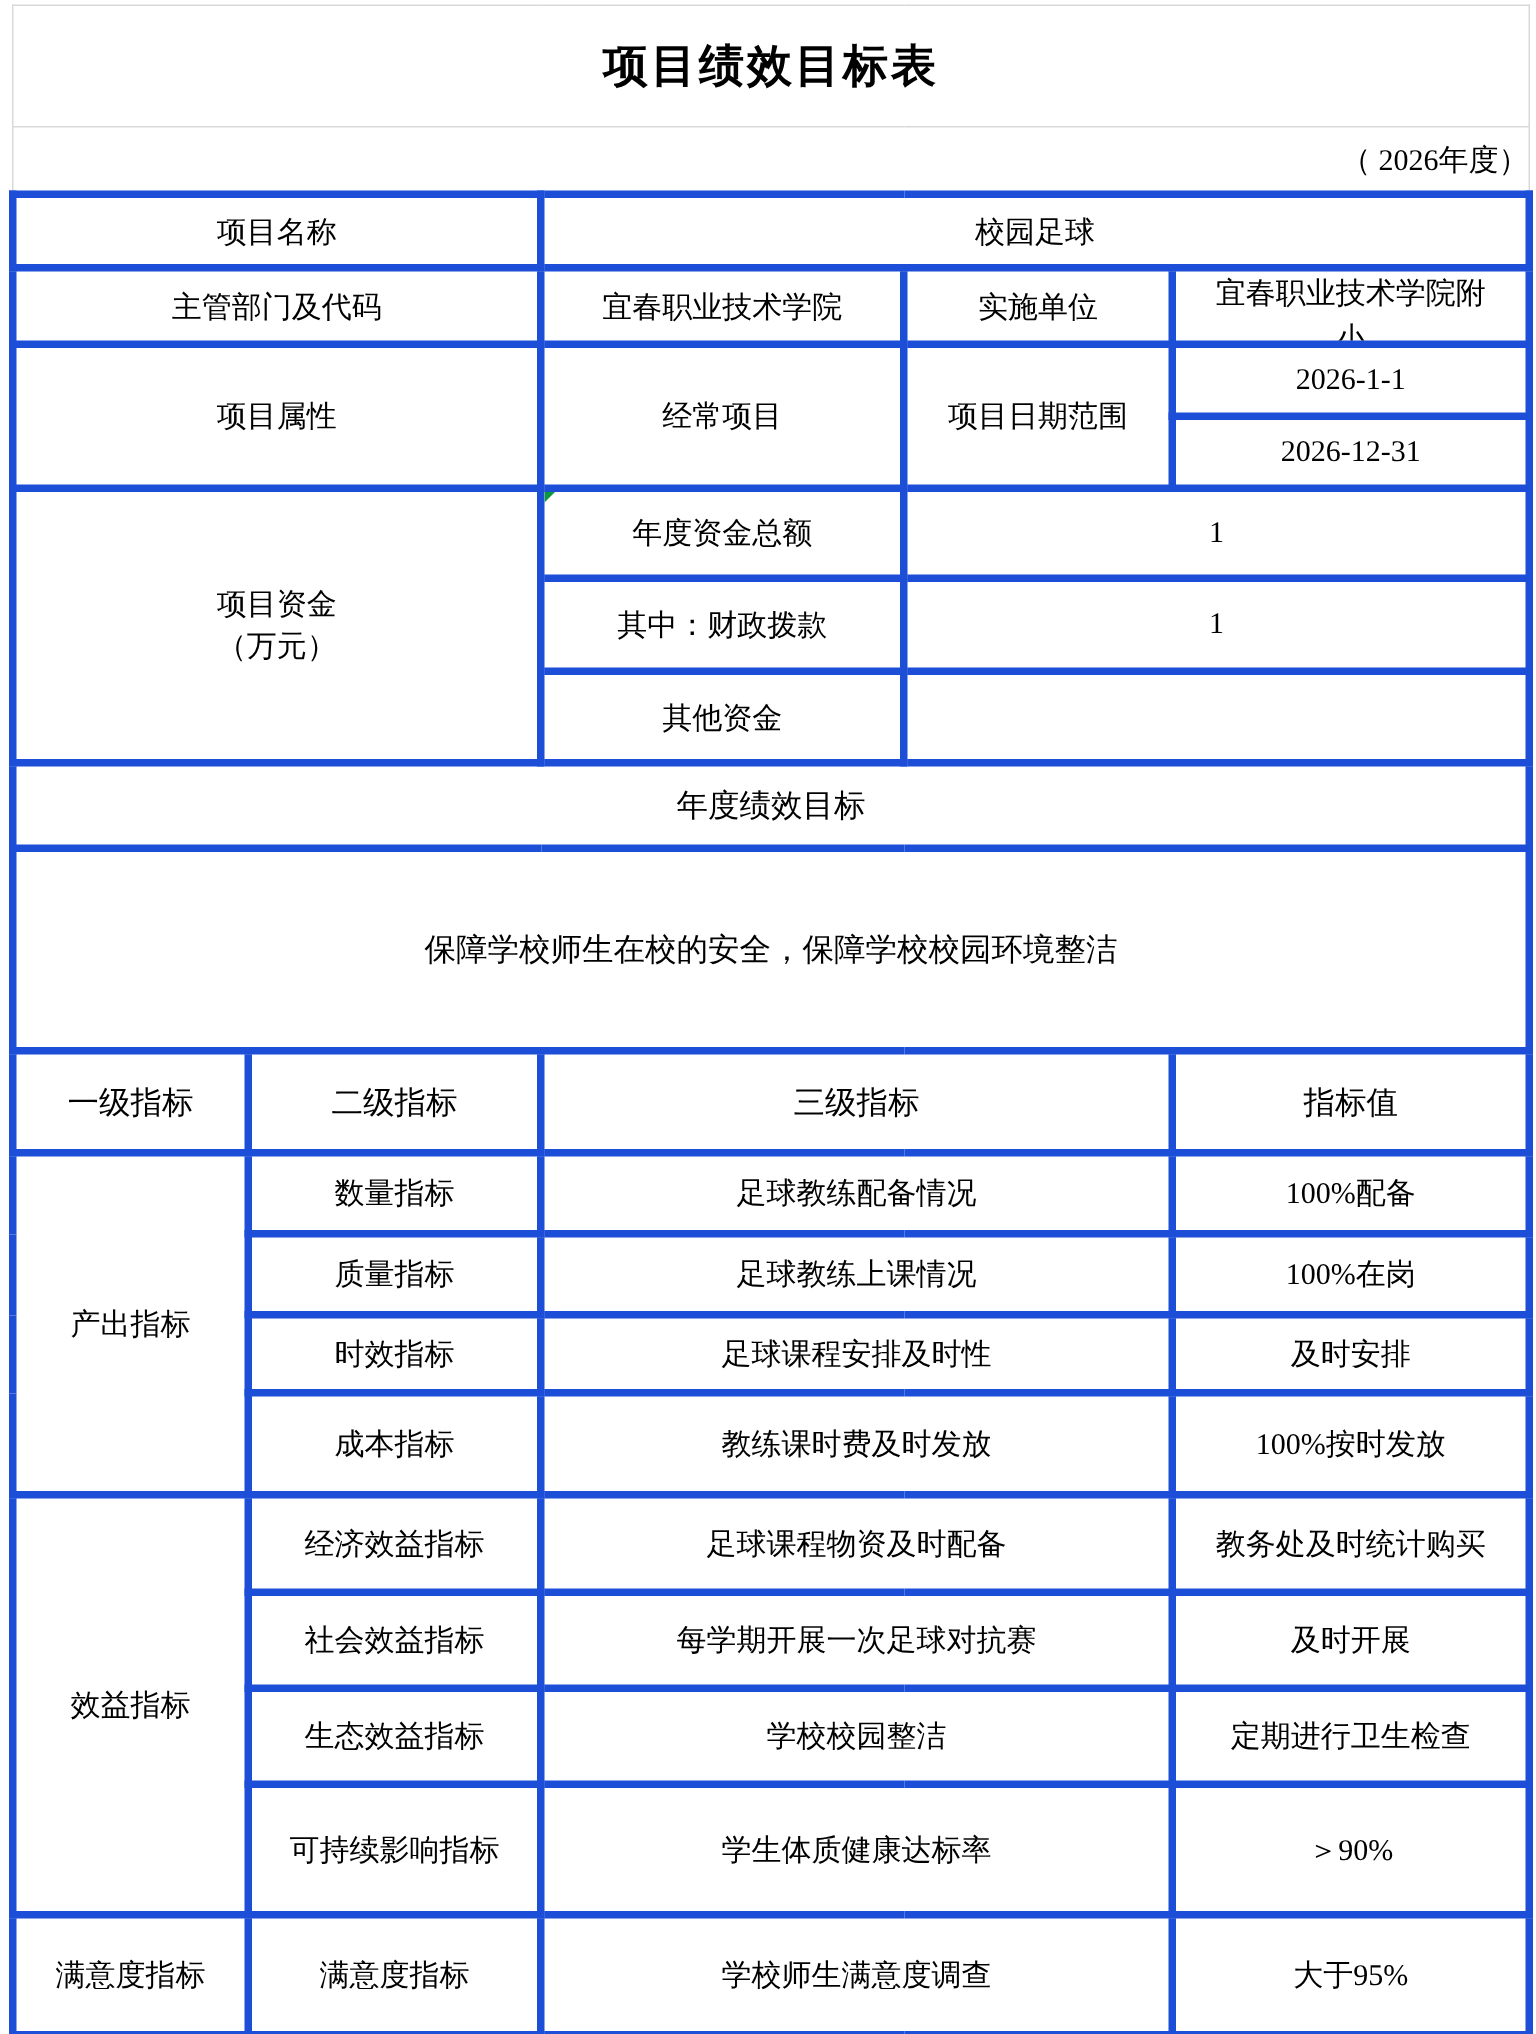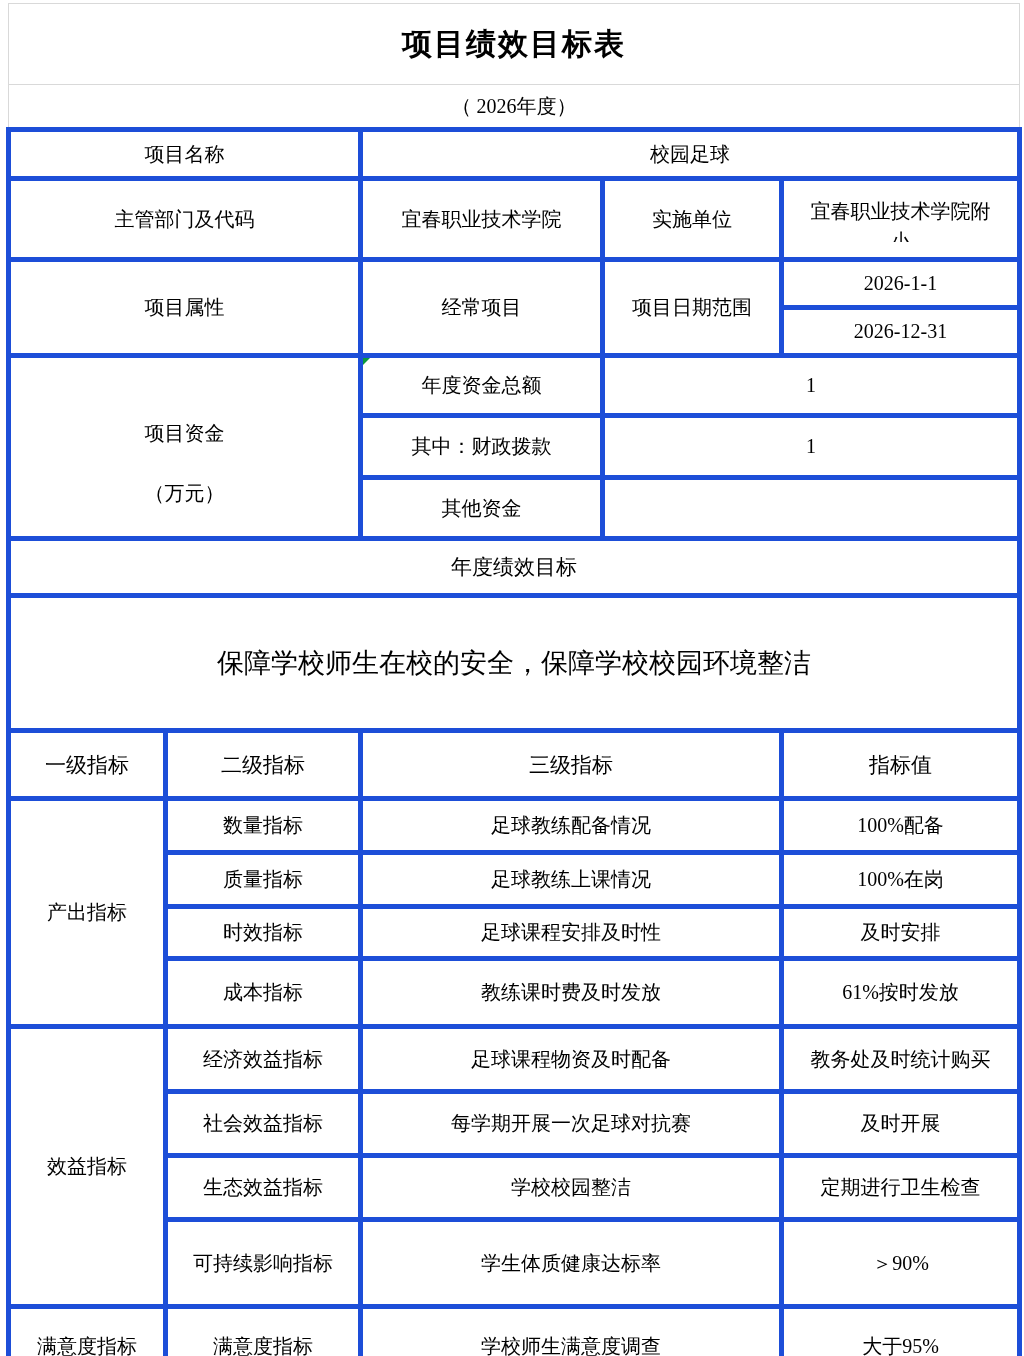--- a/index.html
+++ b/index.html
@@ -34,50 +34,50 @@
   td.lt {
     border: 1px solid #d9d9d9;
   }
   .title-cell {
     font-size: 30px;
     font-weight: bold;
     letter-spacing: 2px;
   }
   .year-cell {
     font-size: 20px;
+    text-align: right;
   }
   .b {
     font-weight: normal;
     font-size: 21px;
   }
   .clip-box {
     width: 196px;
     height: 46px;
-    margin: 15px auto;
+    margin: 0 auto;
     line-height: 30px;
     overflow: hidden;
   }
   .two-line div {
     line-height: 28px;
-    margin-top: 32px;
   }
   .flag-cell {
     position: relative;
   }
   .corner-flag {
     position: absolute;
     left: 0;
     top: 0;
     width: 0;
     height: 0;
     border-top: 7px solid #0a9a3c;
     border-right: 7px solid transparent;
   }
   .goal-text-cell {
-    font-size: 27px;
+    font-size: 21px;
     font-family: Liberation Mono, monospace;
   }
 </style>
 </head>
 <body>
 
 <div class="sheet">
   <table class="doc">
     <colgroup>
       <col style="width:157px">
@@ -167,21 +167,21 @@
       <td>100%在岗</td>
     </tr>
     <tr style="height:52px">
       <td>时效指标</td>
       <td colspan="2">足球课程安排及时性</td>
       <td>及时安排</td>
     </tr>
     <tr style="height:68px">
       <td>成本指标</td>
       <td colspan="2">教练课时费及时发放</td>
-      <td>61%按时发放</td>
+      <td>100%按时发放</td>
     </tr>
 
     <tr style="height:65px">
       <td rowspan="4">效益指标</td>
       <td>经济效益指标</td>
       <td colspan="2">足球课程物资及时配备</td>
       <td>教务处及时统计购买</td>
     </tr>
     <tr style="height:64px">
       <td>社会效益指标</td>

